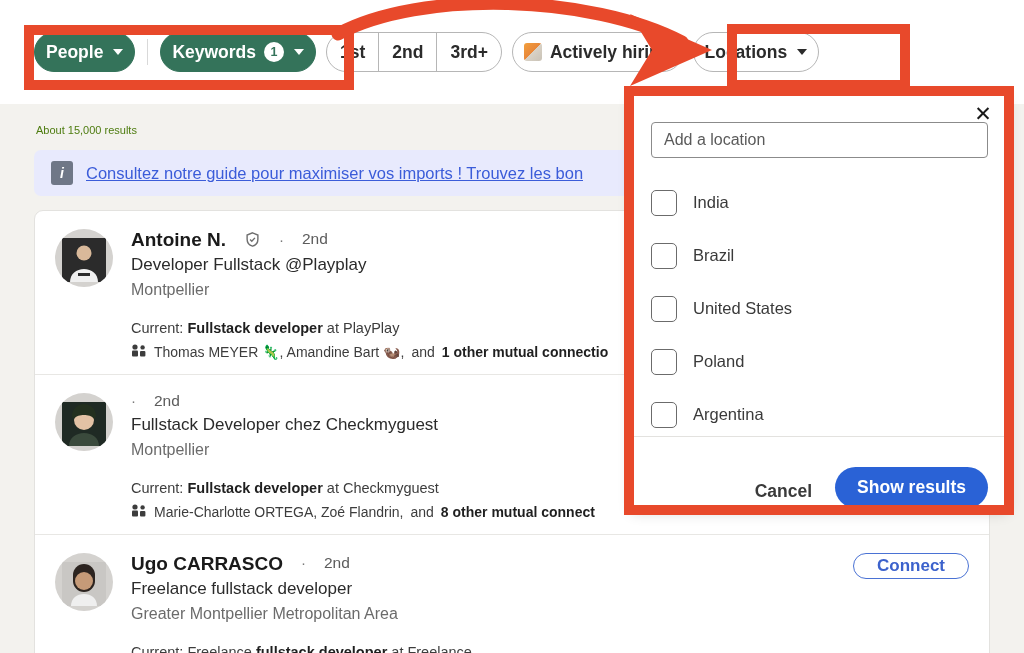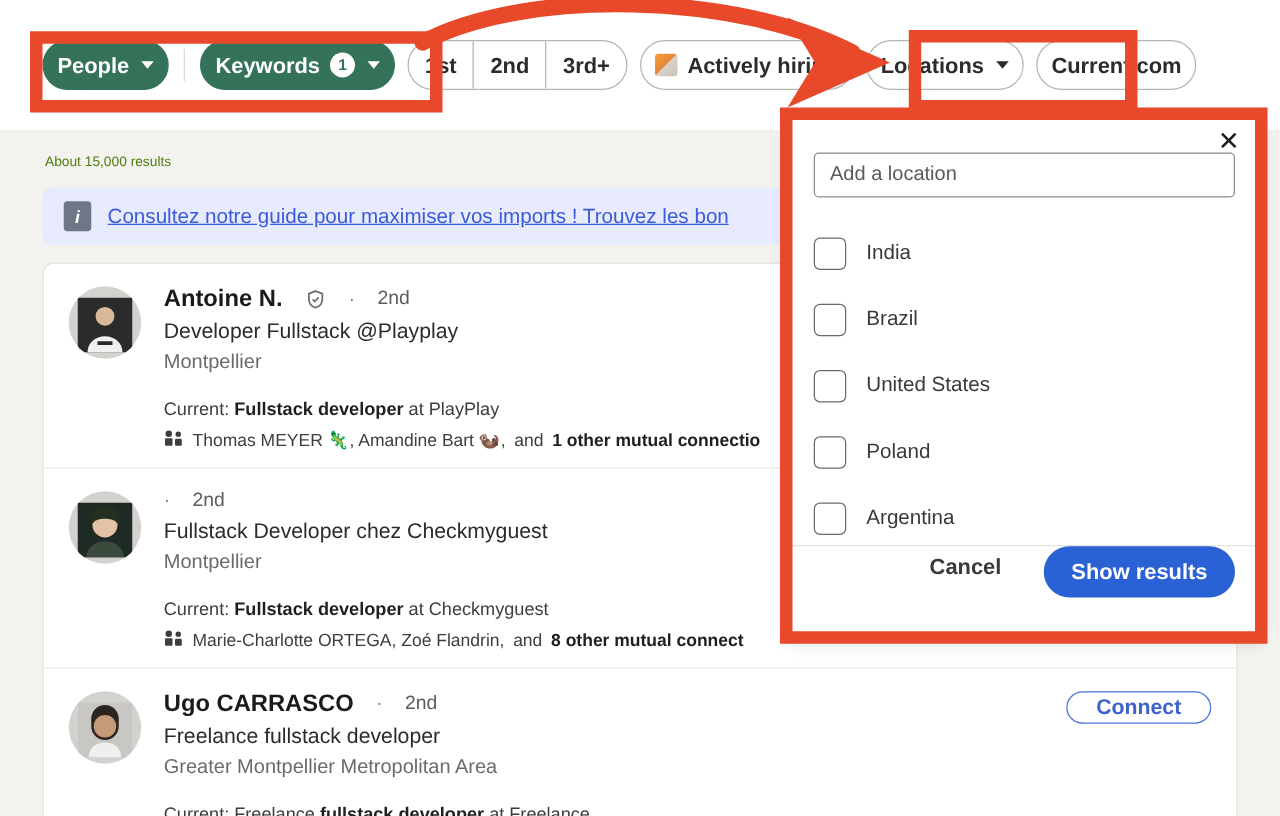--- a/index.html
+++ b/index.html
@@ -211,22 +211,22 @@
   }
   .loc-checkbox {
     width: 26px; height: 26px; flex: 0 0 auto;
     border: 1.6px solid #6b6b6b; border-radius: 5px;
     background: #fff;
   }
   .loc-label { font-size: 16.5px; color: #3a3a3a; }
   .loc-footer {
     border-top: 1px solid #e3e2df;
     height: 72px; flex: 0 0 auto;
-    display: flex; align-items: flex-start; justify-content: flex-end;
-    gap: 26px; padding: 0 19px;
+    display: flex; align-items: flex-end; justify-content: flex-end;
+    gap: 15px; padding: 0 19px;
   }
   .cancel-btn {
     background: transparent; border: none;
     font-size: 17.5px; font-weight: bold; color: #3a3a3a;
     font-family: "Liberation Sans", sans-serif;
     cursor: pointer; padding: 6px 8px;
   }
   .show-results-btn {
     height: 41px; padding: 0 22px;
     border: none; border-radius: 21px;
@@ -273,23 +273,20 @@
     <div class="pill">
       <span class="hiring-icon"></span>
       <span>Actively hiring</span>
     </div>
 
     <div class="pill">
       <span>Locations</span>
       <span class="caret"></span>
     </div>
 
-    <div class="pill">
-      <span>Current com</span>
-    </div>
   </div>
 
   <div class="results-area">
 
     <div class="results-count">About 15,000 results</div>
 
     <div class="promo-banner">
       <span class="promo-icon">i</span>
       <span class="promo-link">Consultez notre guide pour maximiser vos imports ! Trouvez les bon</span>
     </div>

